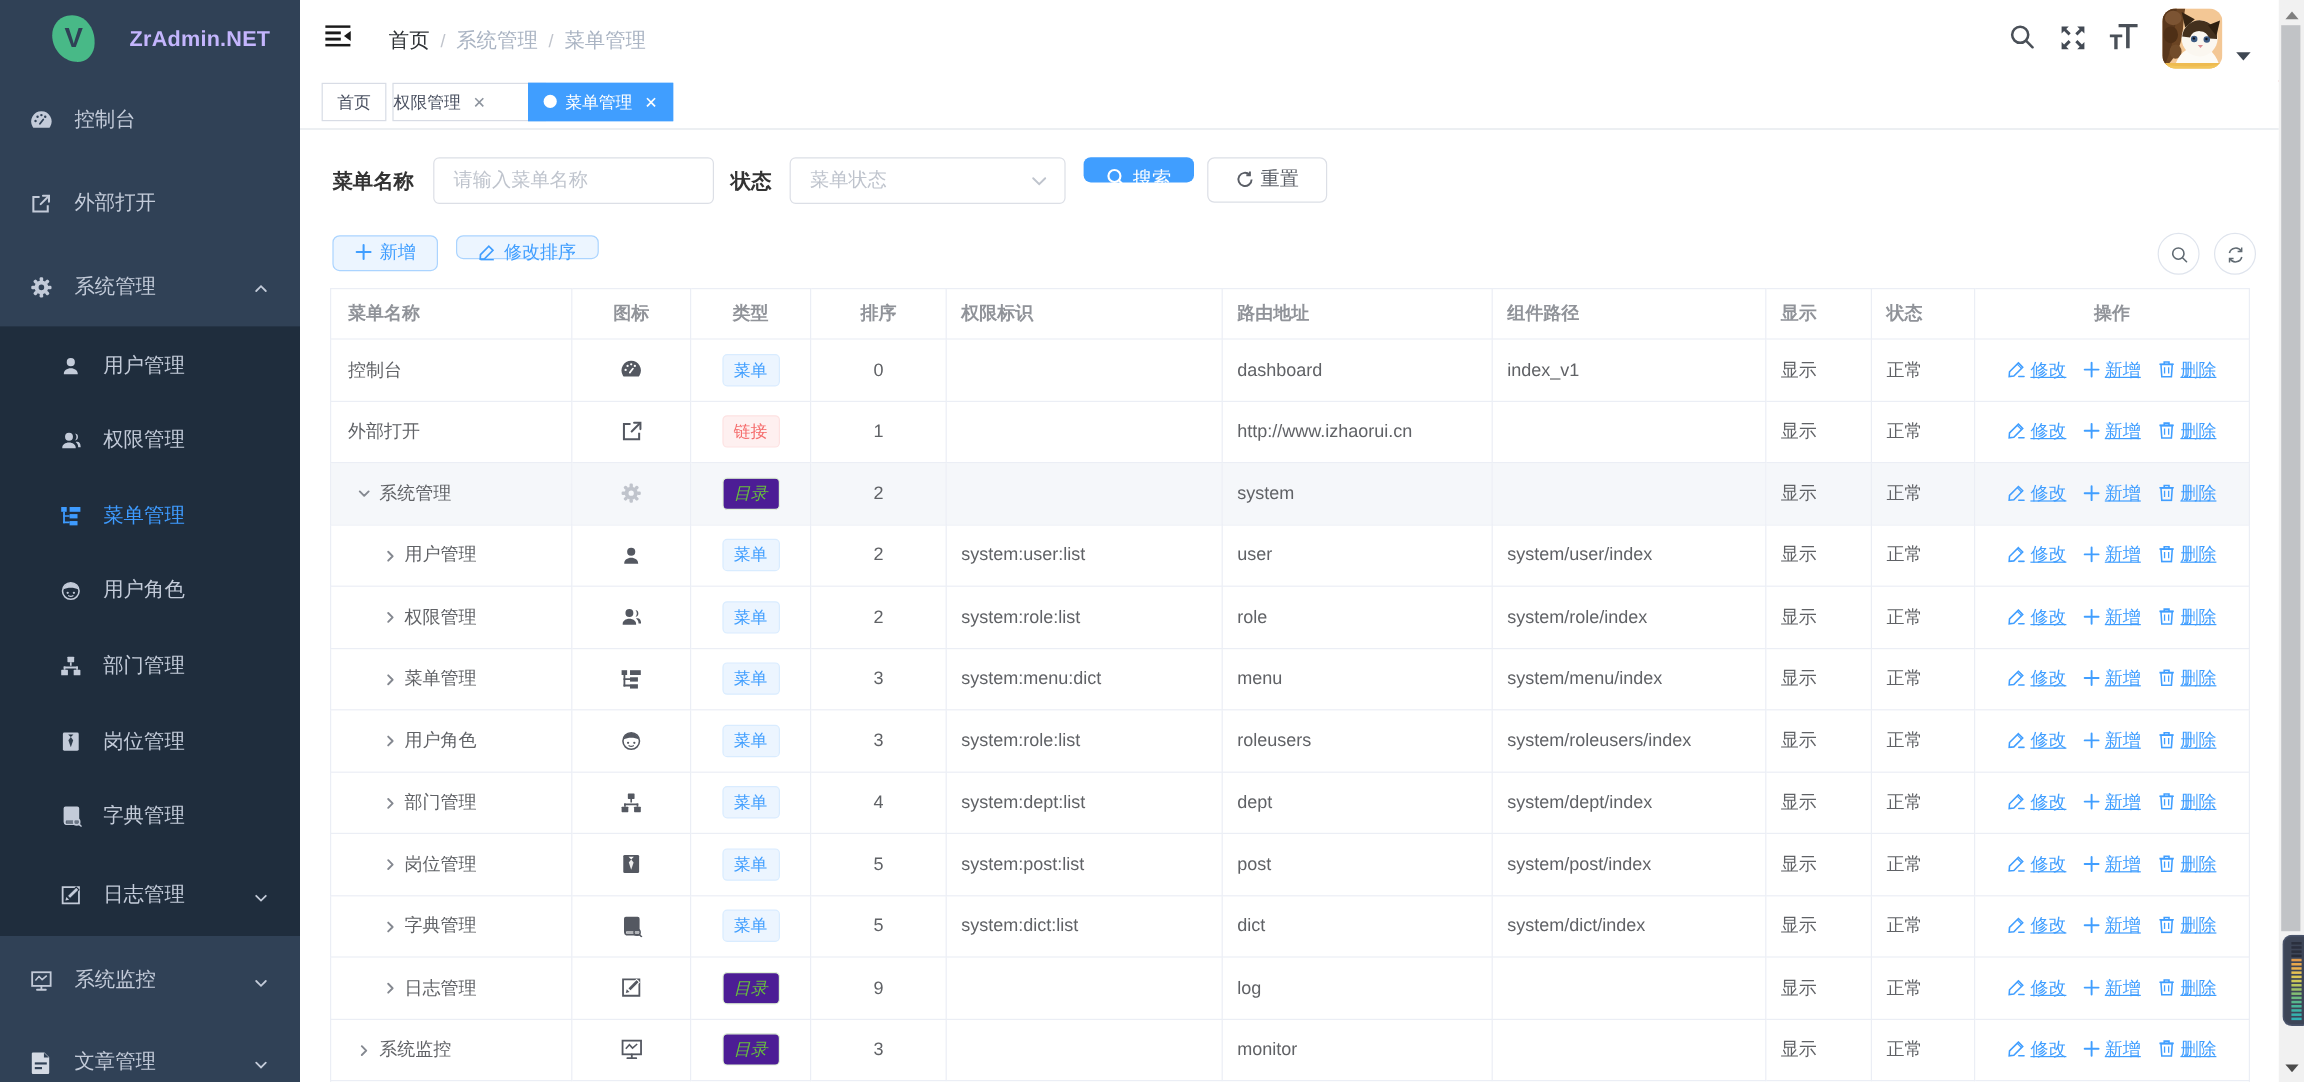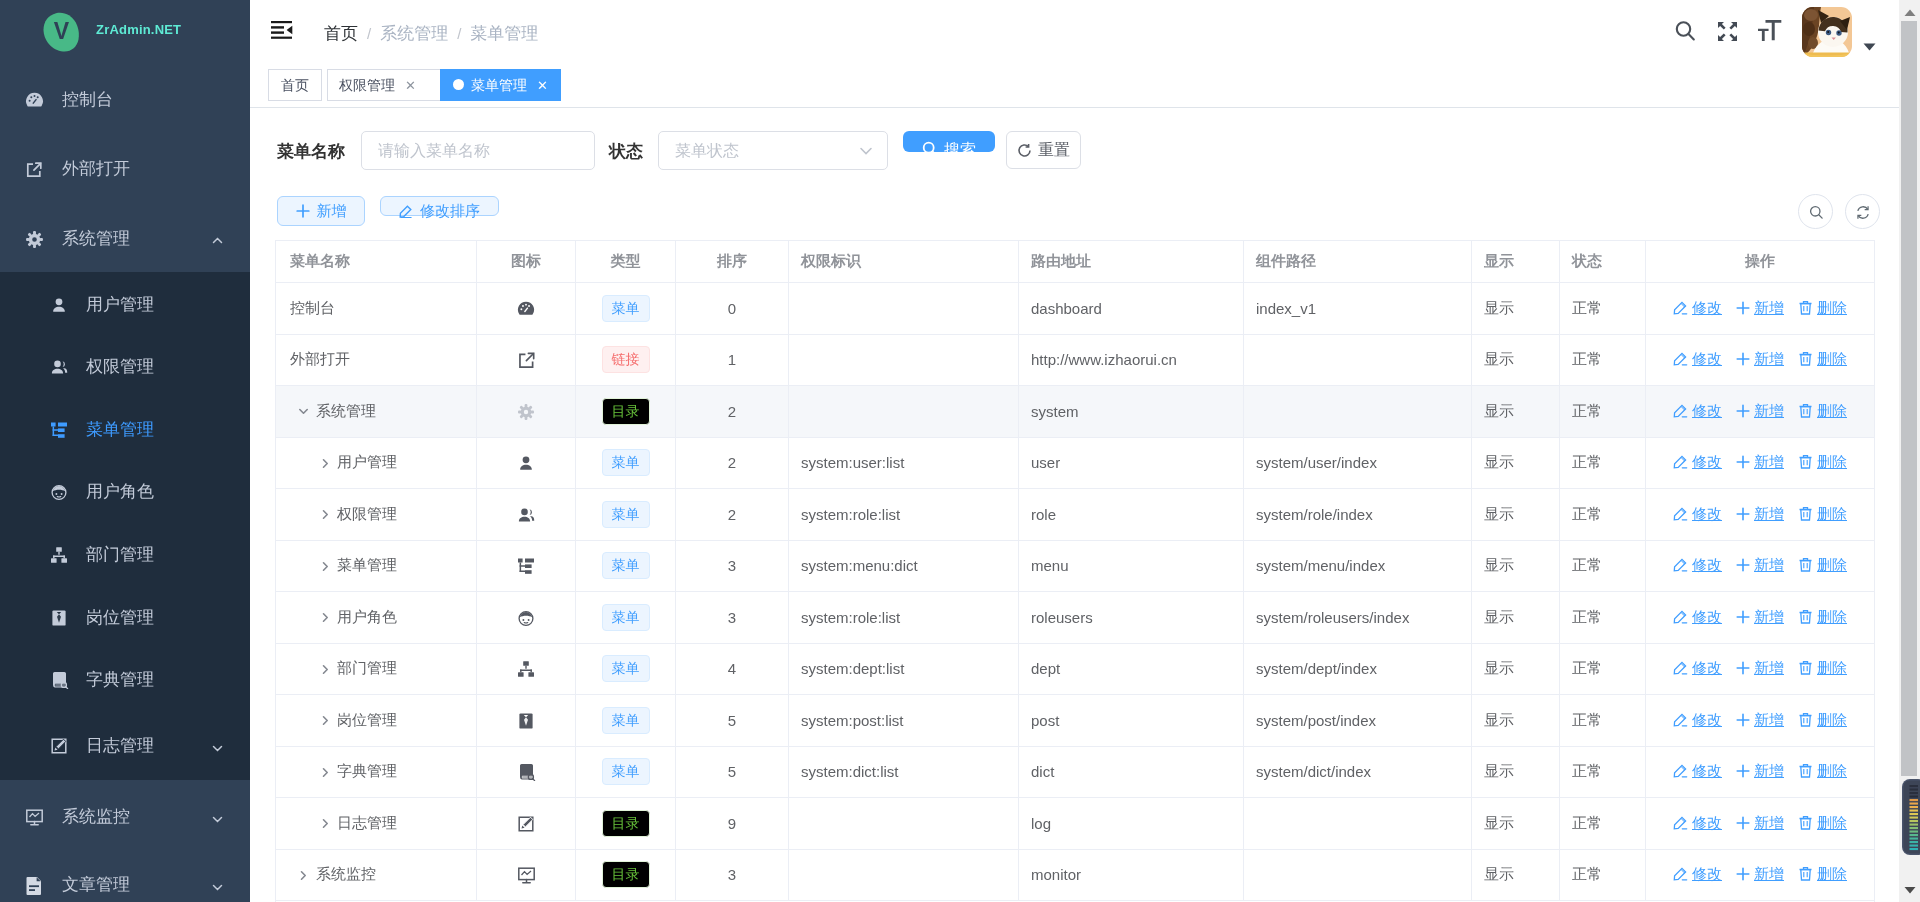--- a/index.html
+++ b/index.html
@@ -3,21 +3,21 @@
 <meta charset="utf-8">
 <style>
 * { margin:0; padding:0; box-sizing:border-box; }
 html,body { width:1920px; height:902px; overflow:hidden; }
 body { font-family:"Liberation Sans", sans-serif; position:relative; background:#fff; color:#606266; }
 .abs { position:absolute; }
 
 
 #sidebar { position:absolute; left:0; top:0; width:250px; height:902px; background:#304156; }
 #submenu-bg { position:absolute; left:0; top:272px; width:250px; height:508px; background:#1f2d3d; }
-.logo-txt { position:absolute; left:96px; top:22px; color:#5eead4; font-weight:bold; font-size:13px; letter-spacing:0.2px; }
+.logo-txt { position:absolute; left:108px; top:22px; color:#c4b5fd; font-weight:bold; font-size:18px; letter-spacing:0.2px; }
 .mi { position:absolute; left:0; width:250px; }
 .mi .txt { position:absolute; left:62px; top:0; font-size:17px; color:#c3cbd9; white-space:nowrap; }
 .mi .ico { position:absolute; left:25px; }
 .smi .txt { left:86px; }
 .smi .ico { left:50px; }
 .mi .arr { position:absolute; left:211px; }
 .blue { color:#3e9bff !important; }
 
 
 #header { position:absolute; left:250px; top:0; width:1649px; height:68px; background:#fff; border-bottom:1px solid #b91c1c; }
@@ -45,21 +45,21 @@
 
 #tbl { position:absolute; left:275px; top:240px; width:1599px; border-collapse:collapse; table-layout:fixed; font-size:15px; color:#606266; }
 #tbl th, #tbl td { border:1px solid #ebeef5; font-weight:normal; padding:0; overflow:hidden; white-space:nowrap; }
 #tbl th { height:42px; color:#909399; font-weight:bold; text-align:left; }
 #tbl td { height:51.5px; }
 #tbl .pl { padding-left:12px; }
 #tbl .ctr { text-align:center; }
 .tag { display:inline-block; height:27px; line-height:25px; padding:0 9px; border-radius:4px; font-size:14px; }
 .tag-b { color:#409eff; background:#ecf5ff; border:1px solid #d9ecff; }
 .tag-r { color:#f56c6c; background:#fef0f0; border:1px solid #fde2e2; }
-.tag-g { color:#67c23a; background:#000000; border:1px solid #e1f3d8; }
+.tag-g { color:#67c23a; background:#4c1d95; border:1px solid #e1f3d8;font-style:italic; }
 .hl { background:#f5f7fa; }
 .ops { text-align:center; color:#409eff; }
 .ops .op { display:inline-block; margin:0 7px; white-space:nowrap;text-decoration:underline; }
 .ops svg { vertical-align:-2px; margin-right:4px; }
 #tbl .name1 { padding-left:14px; }
 #tbl .namec { position:relative; padding-left:61px; }
 .exp { position:absolute; top:50%; margin-top:-6px; }
 .tico { text-align:center; }
 .tico svg { vertical-align:middle; }
 
@@ -272,35 +272,35 @@
         <rect x="0" y="45.5" width="50" height="5" fill="#eebb50"></rect>
         <path d="M0 46.5c14 2.5 36 2.5 50 0v4H0z" fill="#f2c55c"></path>
       </g>
     </svg>
   <svg class="abs" style="left:1613px;top:43px" width="13" height="8" viewBox="0 0 13 8" fill="#3f4752">
       <path d="M.5.5h12L6.5 7.5z"></path>
     </svg>
 </div>
 <div id="tabbar">
   <div class="tab" style="left:18px;width:54px;text-align:center">首页</div>
-  <div class="tab" style="left:77px;width:128px;padding-left:11px">权限管理<span class="x">✕</span></div>
+  <div class="tab" style="left:77px;width:128px;padding-left:0">权限管理<span class="x">✕</span></div>
   <div class="tab act" style="left:190px;width:121px;padding-left:12px"><span class="dot"></span>菜单管理<span class="x">✕</span></div>
 </div>
 
 <div class="flabel" style="left:277px;top:140px">菜单名称</div>
 <div class="finput" style="left:361px;width:234px">请输入菜单名称</div>
 <div class="flabel" style="left:609px;top:140px">状态</div>
 <div class="finput" style="left:658px;width:230px">菜单状态<svg class="abs" style="right:14px;top:14px" width="14" height="10" viewBox="0 0 14 10" fill="none" stroke="#bfc4cd" stroke-width="1.6" stroke-linecap="round">
       <path d="m2 2.5 5 5 5-5"></path>
     </svg></div>
 <div class="btn btn-primary" style="left:903px;top:131px;width:92px;height:21px;line-height:38px"><svg style="vertical-align:-2px;margin-right:6px" width="16" height="16" viewBox="0 0 16 16" fill="none" stroke="#fff" stroke-width="1.8">
       <circle cx="6.7" cy="6.7" r="5"></circle>
       <path d="m10.5 10.5 3.8 3.8" stroke-linecap="round"></path>
     </svg>搜索</div>
-<div class="btn btn-plain" style="left:1006px;top:131px;width:75px;height:38px;line-height:36px"><svg style="vertical-align:-2.5px;margin-right:6px" width="15" height="15" viewBox="0 0 15 15" fill="none" stroke="#5a5e66" stroke-width="1.6">
+<div class="btn btn-plain" style="left:1006px;top:131px;width:100px;height:38px;line-height:36px"><svg style="vertical-align:-2.5px;margin-right:6px" width="15" height="15" viewBox="0 0 15 15" fill="none" stroke="#5a5e66" stroke-width="1.6">
       <path d="M13 7.5a5.5 5.5 0 1 1-1.6-3.9"></path>
       <path d="M11.6 1v3h-3" fill="none"></path>
     </svg>重置</div>
 <div class="btn btn-lblue" style="left:277px;top:196px;width:88px;height:30px;line-height:28px;font-size:15px"><svg style="vertical-align:-2px;margin-right:7px" width="14" height="14" viewBox="0 0 14 14" stroke="#409eff" stroke-width="1.7" stroke-linecap="round">
       <path d="M7 1.2v11.6M1.2 7h11.6"></path>
     </svg>新增</div>
 <div class="btn btn-lblue" style="left:380px;top:196px;width:119px;height:20px;line-height:28px;font-size:15px"><svg style="vertical-align:-2px;margin-right:7px" width="14" height="14" viewBox="0 0 14 14" fill="none" stroke="#409eff" stroke-width="1.4">
       <path d="m8.4 2.2 3.4 3.4-7 7-3.6.3.2-3.7z"></path>
       <path d="M2 13.6h10" stroke-linecap="round"></path>
     </svg>修改排序</div>

